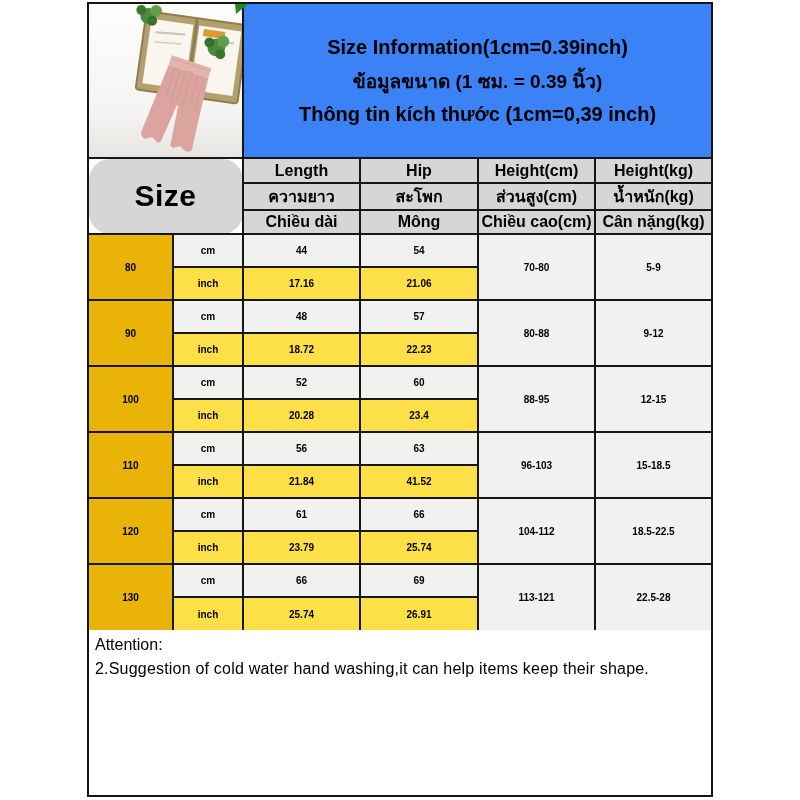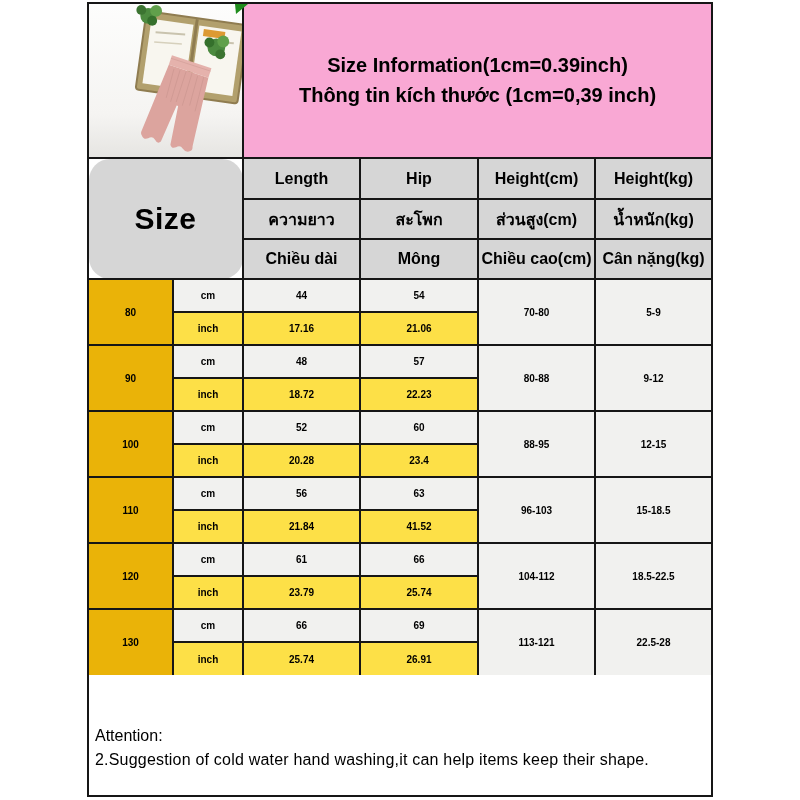--- a/index.html
+++ b/index.html
@@ -10,43 +10,43 @@
     position:absolute; left:87px; top:2px; width:626px; height:795px;
     border:2px solid #161616; background:#fff;
     display:flex; flex-direction:column;
   }
 
   
   .top-row { display:flex; height:155px; border-bottom:2px solid #161616; position:relative; flex:0 0 auto; }
   .photo-cell { width:155px; flex:0 0 155px; border-right:2px solid #161616; overflow:hidden; }
   .photo-cell svg { display:block; width:100%; height:100%; }
   .title-cell {
-    flex:1; background:#f9a8d4;
+    flex:1; background:#3b82f6;
     display:flex; flex-direction:column; justify-content:center; align-items:center;
     gap:7px; font-weight:bold; text-align:center;
   }
   .title-en, .title-vi { font-size:20px; }
   .title-th { font-size:19px; }
   .corner-marker { position:absolute; left:146px; top:0; z-index:3; }
 
   
   table.size-table {
     width:100%; border-collapse:collapse; border-style:hidden; table-layout:fixed;
     text-align:center; font-weight:bold; flex:0 0 auto;
   }
   .size-table th, .size-table td { border:2px solid #161616; padding:0; vertical-align:middle; }
-  .size-table thead th { height:40px; font-size:16px; background:#d6d6d6; font-weight:bold; }
+  .size-table thead th { height:24px; font-size:16px; background:#d6d6d6; font-weight:bold; }
   .size-table th.size-label { font-size:30px; letter-spacing:0.5px;border-radius:21px; }
   .size-table td { height:33px; font-size:10px; }
   .bg-gray  { background:#eab308; }
   .bg-light { background:#f1f1ef; }
   .bg-white { background:#fde047; }
 
   
-  .attention { flex:1; padding:3px 6px; font-size:16px; line-height:24px; font-weight:normal;margin-top:46px; }
+  .attention { flex:1; padding:3px 6px; font-size:16px; line-height:24px; font-weight:normal; }
   .attention .wrap-narrow { width:585px; letter-spacing:0.2px; }
 </style>
 </head>
 <body>
 
 <div class="frame">
 
   <div class="top-row">
     <div class="photo-cell">
       <svg viewBox="0 0 155 155" preserveAspectRatio="none">
@@ -85,20 +85,21 @@
           <path d="M0,13 L54,13 L62,104 Q64,109 61,111 Q56,115 51,111 Q46,107 42,112 Q37,116 34,111 L28,60 L26,60 L21,111 Q18,116 13,111 Q8,107 4,112 Q-1,116 -5,111 Q-8,109 -7,104 Z" fill="#dca49e"></path>
           <path d="M8,16 L10,55 M16,15 L17,58 M24,14 L24,56 M32,14 L33,58 M40,15 L42,55 M48,14 L51,60" stroke="#c38f89" stroke-width="1" opacity="0.55" fill="none"></path>
           <rect x="0" y="0" width="54" height="13" fill="#e5b2ac"></rect>
           <line x1="0" y1="4" x2="54" y2="4" stroke="#cf9b95" stroke-width="1" opacity="0.7"></line>
         </g>
       </svg>
     </div>
 
     <div class="title-cell">
       <div class="title-en">Size Information(1cm=0.39inch)</div>
+      <div class="title-th">ข้อมูลขนาด (1 ซม. = 0.39 นิ้ว)</div>
       <div class="title-vi">Thông tin kích thước (1cm=0,39 inch)</div>
     </div>
 
     <svg class="corner-marker" width="14" height="12">
       <polygon points="0,0 13,0 1,10" fill="#1f8c1c"></polygon>
     </svg>
   </div>
 
   <table class="size-table">
     <colgroup>

